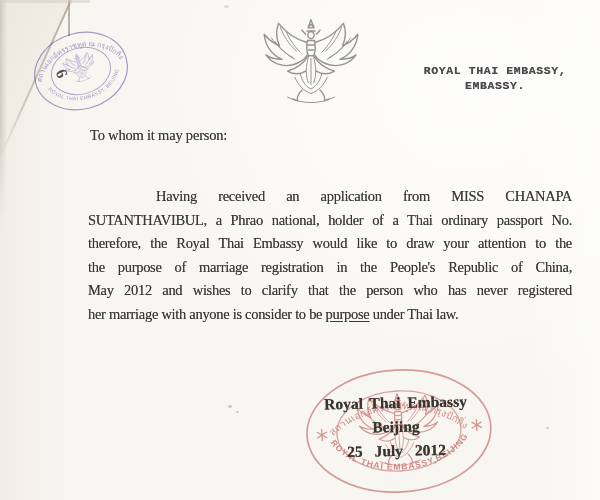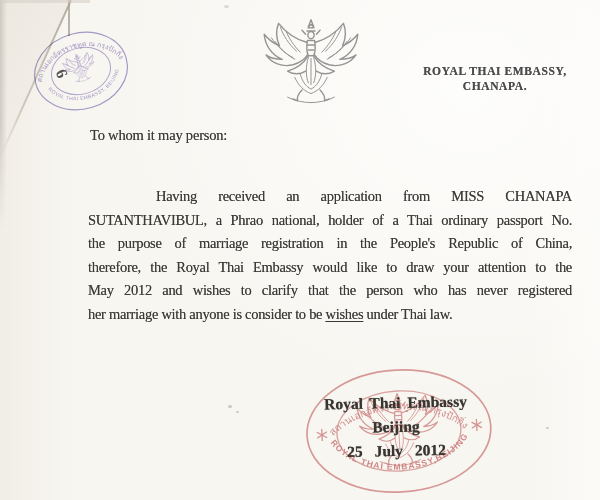--- a/index.html
+++ b/index.html
@@ -25,21 +25,21 @@
     mask-image:linear-gradient(to bottom,#000 55%,transparent 100%);}
   .edge-top{position:absolute;left:0;top:0;width:90px;height:3px;background:#d6d1c6;opacity:.6;}
   .speck{position:absolute;border-radius:50%;background:#9aa0a6;opacity:.55;}
   .speck.s1{left:228px;top:405px;width:4px;height:3px;}
   .speck.s2{left:236px;top:411px;width:3px;height:2px;}
   .speck.s3{left:546px;top:427px;width:3px;height:2px;}
   .speck.s4{left:224px;top:5px;width:5px;height:3px;opacity:.35;}
 
   
   .embassy-header{position:absolute;left:423px;top:64px;width:144px;text-align:center;
-    font-family:Liberation Serif, serif;font-weight:700;font-size:11.5px;
+    font-family:Liberation Mono, monospace;font-weight:700;font-size:11.5px;
     letter-spacing:.6px;color:#4b4b4d;line-height:14.5px;
     text-shadow:0 0 .6px rgba(75,75,77,.8);}
 
   
   .garuda-main{position:absolute;left:253px;top:18px;width:116px;height:90px;opacity:.88;}
 
   
   .salutation{position:absolute;left:90px;top:127px;font-size:14.5px;color:#3c3a38;
     letter-spacing:-.2px;text-shadow:0 0 .6px rgba(60,58,56,.7);}
   .para{position:absolute;left:88px;top:162px;width:484px;font-size:14.5px;color:#3c3a38;
@@ -117,32 +117,32 @@
       <text x="46" y="54" font-size="16" font-weight="bold" font-family="Liberation Serif, serif" transform="rotate(82 46 48)" fill="#403e46">6</text>
     </svg>
   </div>
 
   <svg class="garuda-main" viewBox="0 0 120 100" style="color: rgb(135, 135, 135);">
     <use href="#garuda" width="120" height="100"></use>
   </svg>
 
   <div class="embassy-header">
     <div>ROYAL THAI EMBASSY,</div>
-    <div>CHANAPA.</div>
+    <div>EMBASSY.</div>
   </div>
 
   <div class="salutation">To whom it may person:</div>
 
   <div class="para">
     <div class="pline first">Having received an application from MISS CHANAPA</div>
     <div class="pline">SUTANTHAVIBUL, a Phrao national, holder of a Thai ordinary passport No.</div>
+    <div class="pline">therefore, the Royal Thai Embassy would like to draw your attention to the</div>
     <div class="pline">the purpose of marriage registration in the People's Republic of China,</div>
-    <div class="pline">therefore, the Royal Thai Embassy would like to draw your attention to the</div>
     <div class="pline">May 2012 and wishes to clarify that the person who has never registered</div>
-    <div class="pline last"><span>her marriage with anyone is consider to be </span><span class="uword">wishes</span><span> under Thai law.</span></div>
+    <div class="pline last"><span>her marriage with anyone is consider to be </span><span class="uword">purpose</span><span> under Thai law.</span></div>
   </div>
 
   <div class="stamp stamp-red" style="color: rgb(201, 107, 109);">
     <svg width="194" height="132" viewBox="0 0 194 132">
       <ellipse cx="97" cy="64" rx="92" ry="61" fill="none" stroke="currentColor" stroke-width="1.7" opacity=".8"></ellipse>
       <ellipse cx="97" cy="64" rx="62" ry="40" fill="none" stroke="currentColor" stroke-width="1.4" opacity=".7"></ellipse>
       <path id="rArcTop" d="M 23,76 A 80,54 0 0 1 171,76" fill="none"></path>
       <path id="rArcBot" d="M 28,72 A 74,48 0 0 0 166,72" fill="none"></path>
       <text font-size="10" fill="currentColor" opacity=".9">
         <textPath href="#rArcTop" startOffset="50%" text-anchor="middle">สถานเอกอัครราชทูต ณ กรุงปักกิ่ง</textPath>

